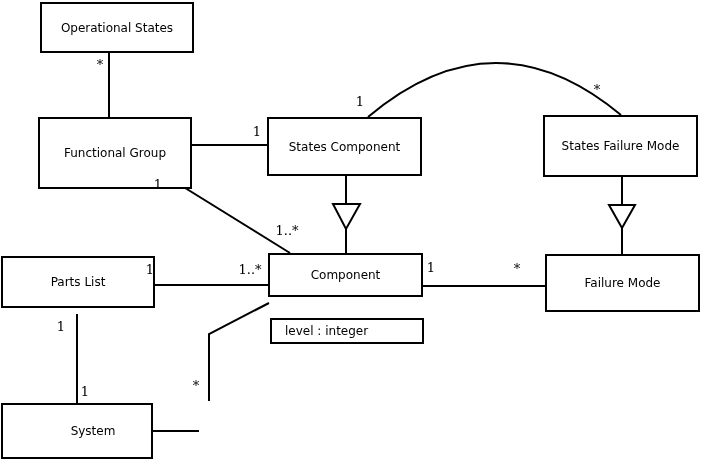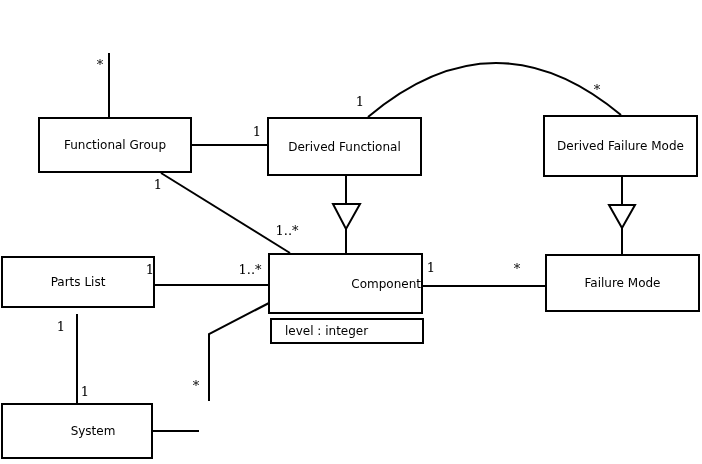--- a/index.html
+++ b/index.html
@@ -74,38 +74,41 @@
 
     <line x1="423" y1="286" x2="545" y2="286" stroke="#000" stroke-width="2"></line>
 
     <line x1="77" y1="314" x2="77" y2="403" stroke="#000" stroke-width="2"></line>
 
     <polyline points="269,303 209,334 209,401" fill="none" stroke="#000" stroke-width="2"></polyline>
 
     <line x1="153" y1="431" x2="199" y2="431" stroke="#000" stroke-width="2"></line>
   </svg>
 
+  <div class="box" style="left:40px; top:2px; width:154px; height:51px;">
+    <span>Operational States</span>
+  </div>
 
-  <div class="box" style="left:38px; top:117px; width:154px; height:56px;">
+  <div class="box" style="left:38px; top:117px; width:154px; height:72px;">
     <span>Functional Group</span>
   </div>
 
   <div class="box" style="left:267px; top:117px; width:155px; height:59px;">
-    <span>Derived Functional</span>
+    <span>States Component</span>
   </div>
 
   <div class="box" style="left:543px; top:115px; width:155px; height:62px;">
-    <span>Derived Failure Mode</span>
+    <span>States Failure Mode</span>
   </div>
 
   <div class="box" style="left:1px; top:256px; width:154px; height:52px;">
     <span>Parts List</span>
   </div>
 
-  <div class="box" style="left:268px; top:253px; width:155px; height:61px;justify-content:flex-end;">
+  <div class="box" style="left:268px; top:253px; width:155px; height:44px;">
     <span>Component</span>
   </div>
   <div class="box attr-box" style="left:270px; top:318px; width:154px; height:26px;">
     <span>level : integer</span>
   </div>
 
   <div class="box" style="left:545px; top:254px; width:155px; height:58px;">
     <span>Failure Mode</span>
   </div>
 

